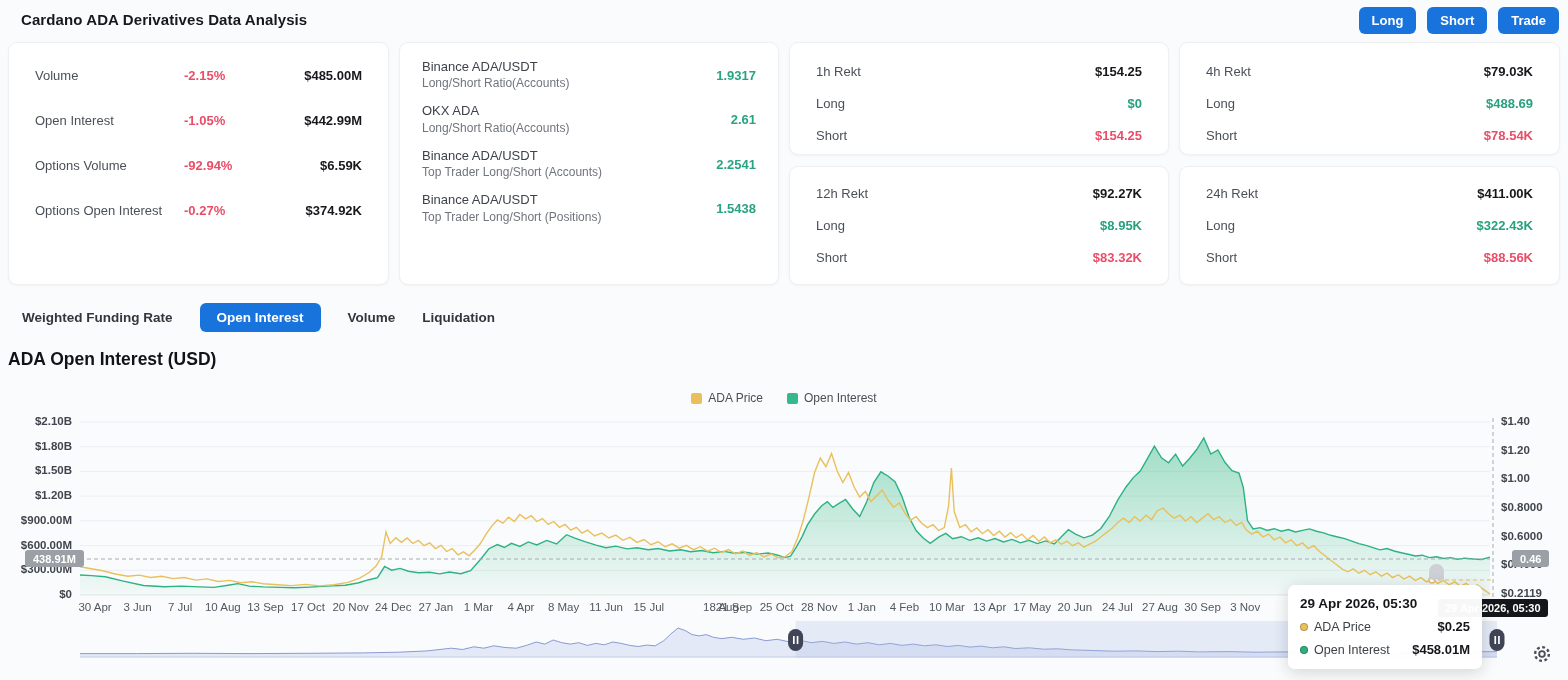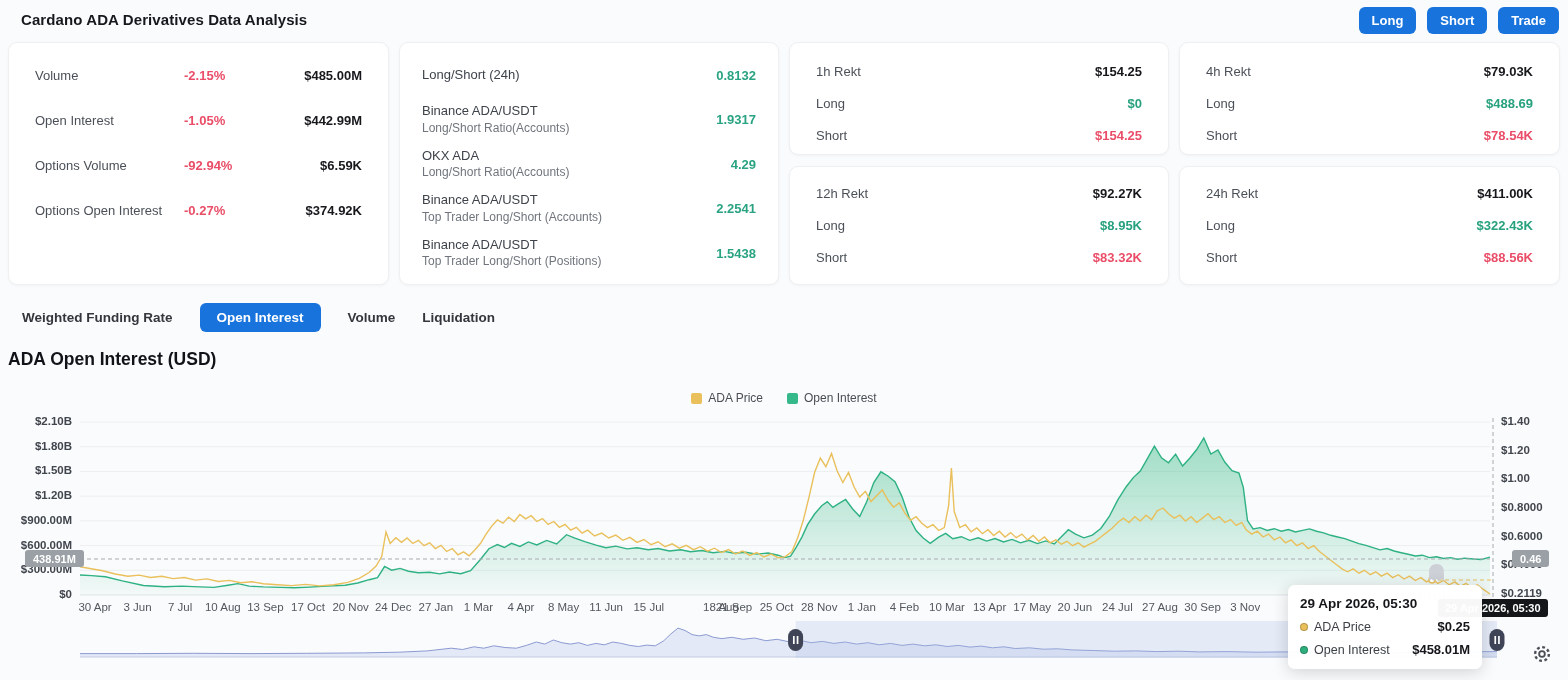--- a/index.html
+++ b/index.html
@@ -99,37 +99,31 @@
         </div>
         <div class="srow">
           <span class="slabel">Options Open Interest</span>
           <span class="schange">-0.27%</span>
           <span class="sval">$374.92K</span>
         </div>
       </div>
     <div class="card" id="card-ratio">
         <div class="rrow">
           <div class="rlabels">
-            <div class="rmain">Long/Short (24h)</div>
-          </div>
-          <span class="rval">0.8132</span>
-        </div>
-        <div class="rrow">
-          <div class="rlabels">
             <div class="rmain">Binance ADA/USDT</div>
             <div class="rsub">Long/Short Ratio(Accounts)</div>
           </div>
           <span class="rval">1.9317</span>
         </div>
         <div class="rrow">
           <div class="rlabels">
             <div class="rmain">OKX ADA</div>
             <div class="rsub">Long/Short Ratio(Accounts)</div>
           </div>
-          <span class="rval">4.29</span>
+          <span class="rval">2.61</span>
         </div>
         <div class="rrow">
           <div class="rlabels">
             <div class="rmain">Binance ADA/USDT</div>
             <div class="rsub">Top Trader Long/Short (Accounts)</div>
           </div>
           <span class="rval">2.2541</span>
         </div>
         <div class="rrow">
           <div class="rlabels">

